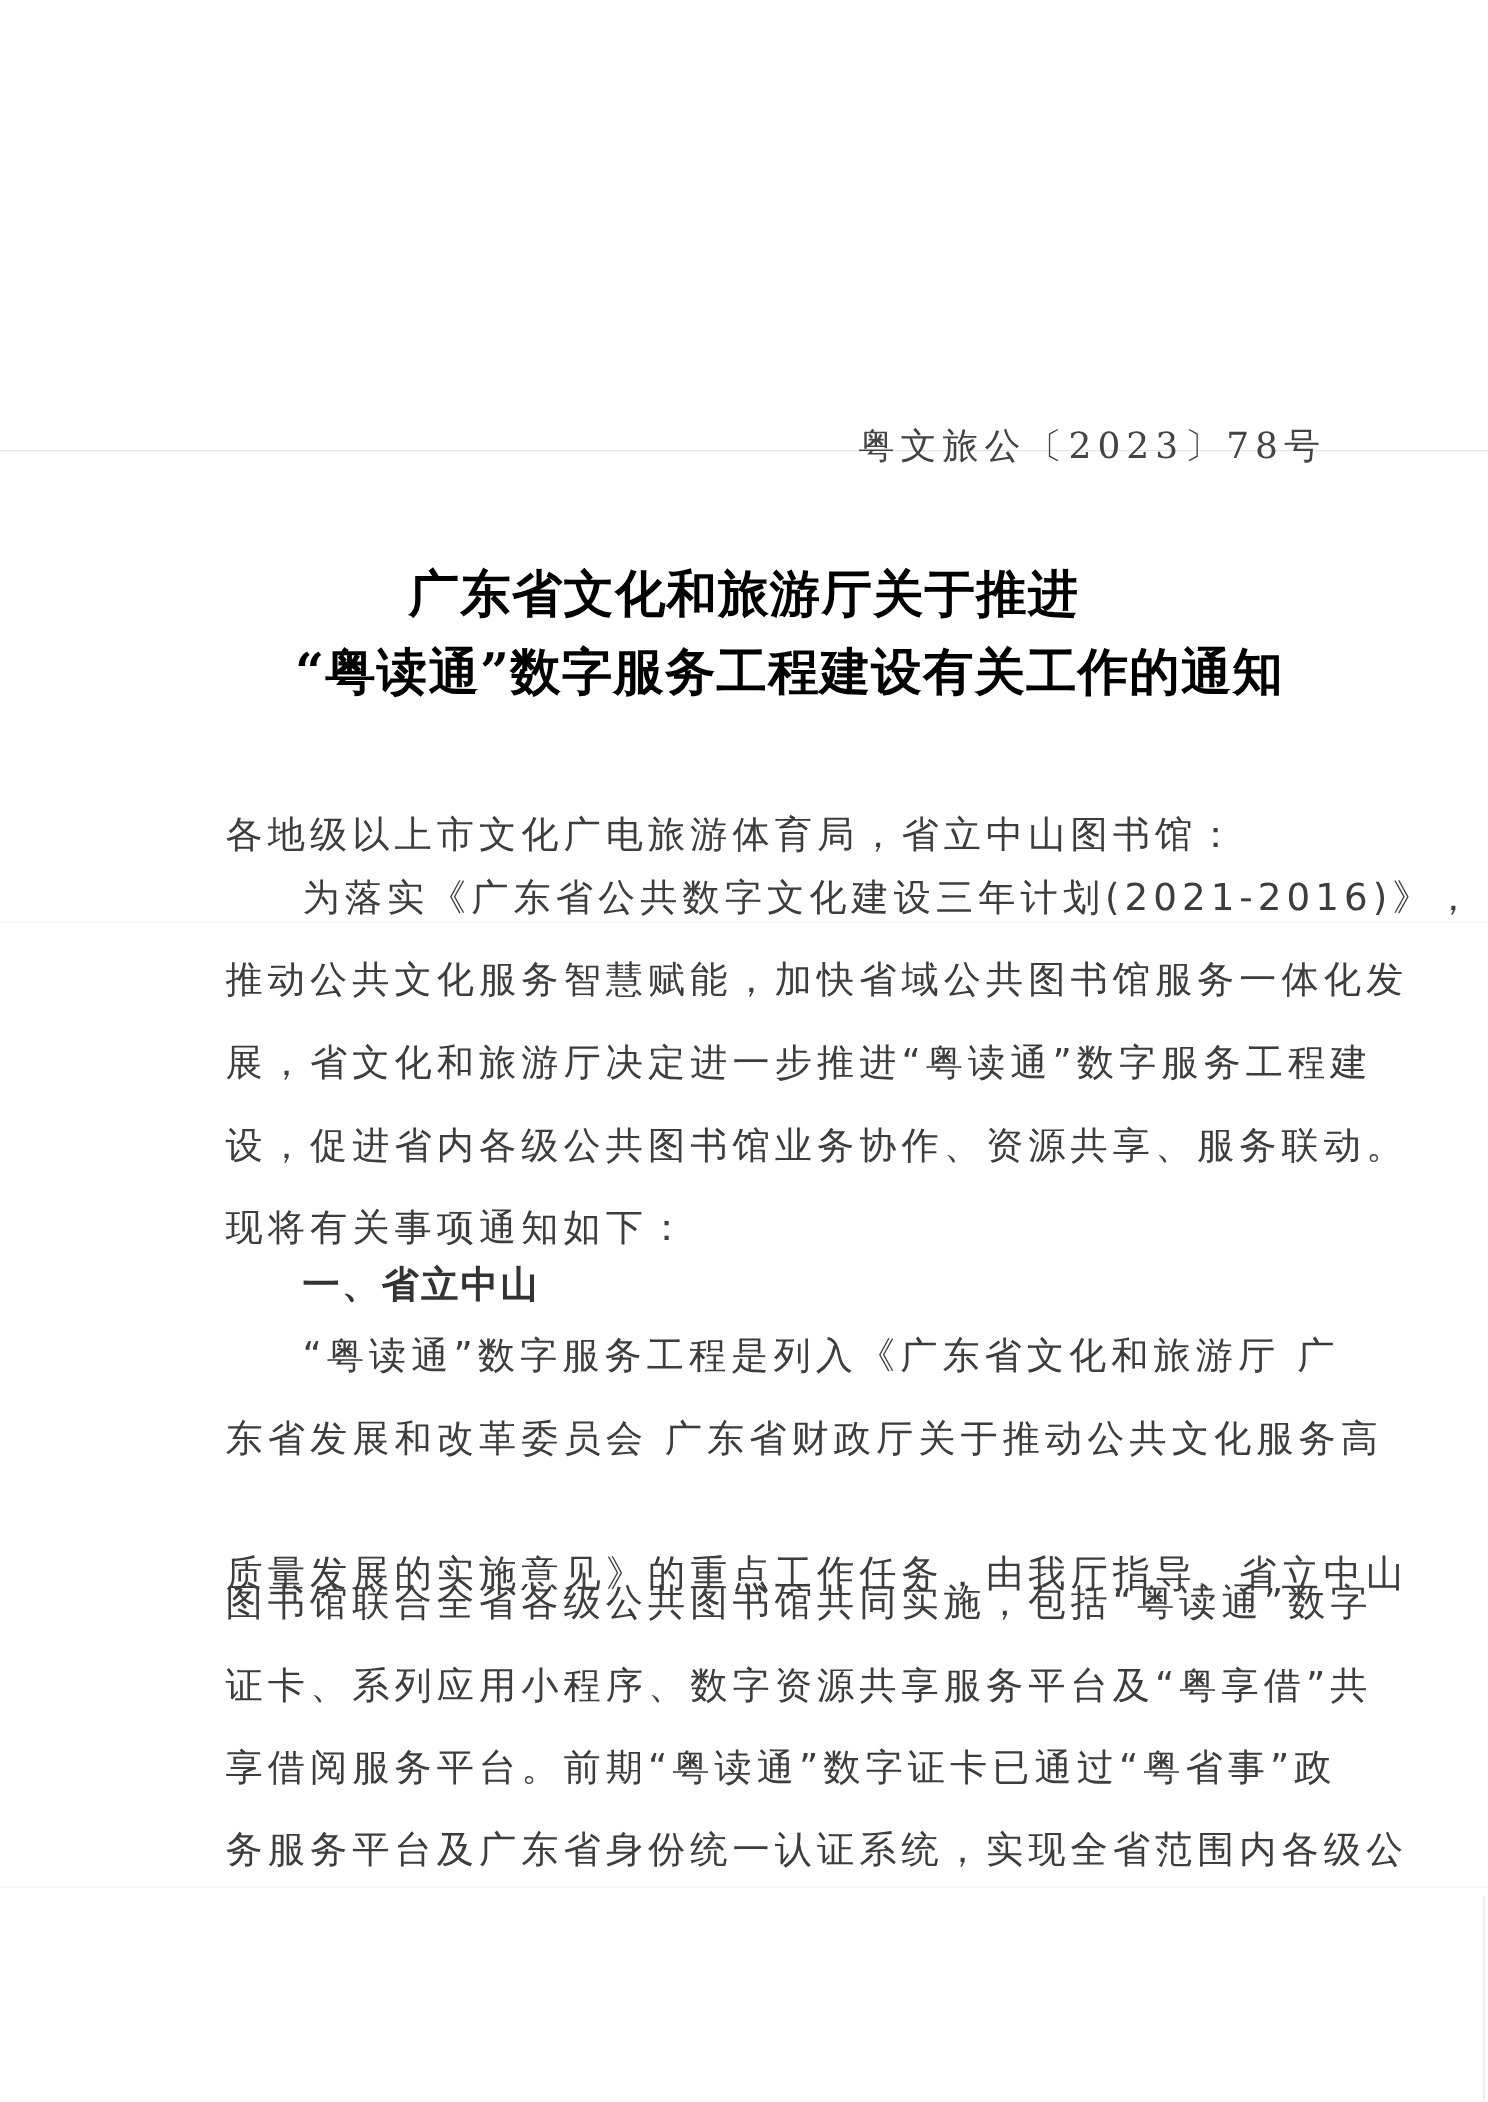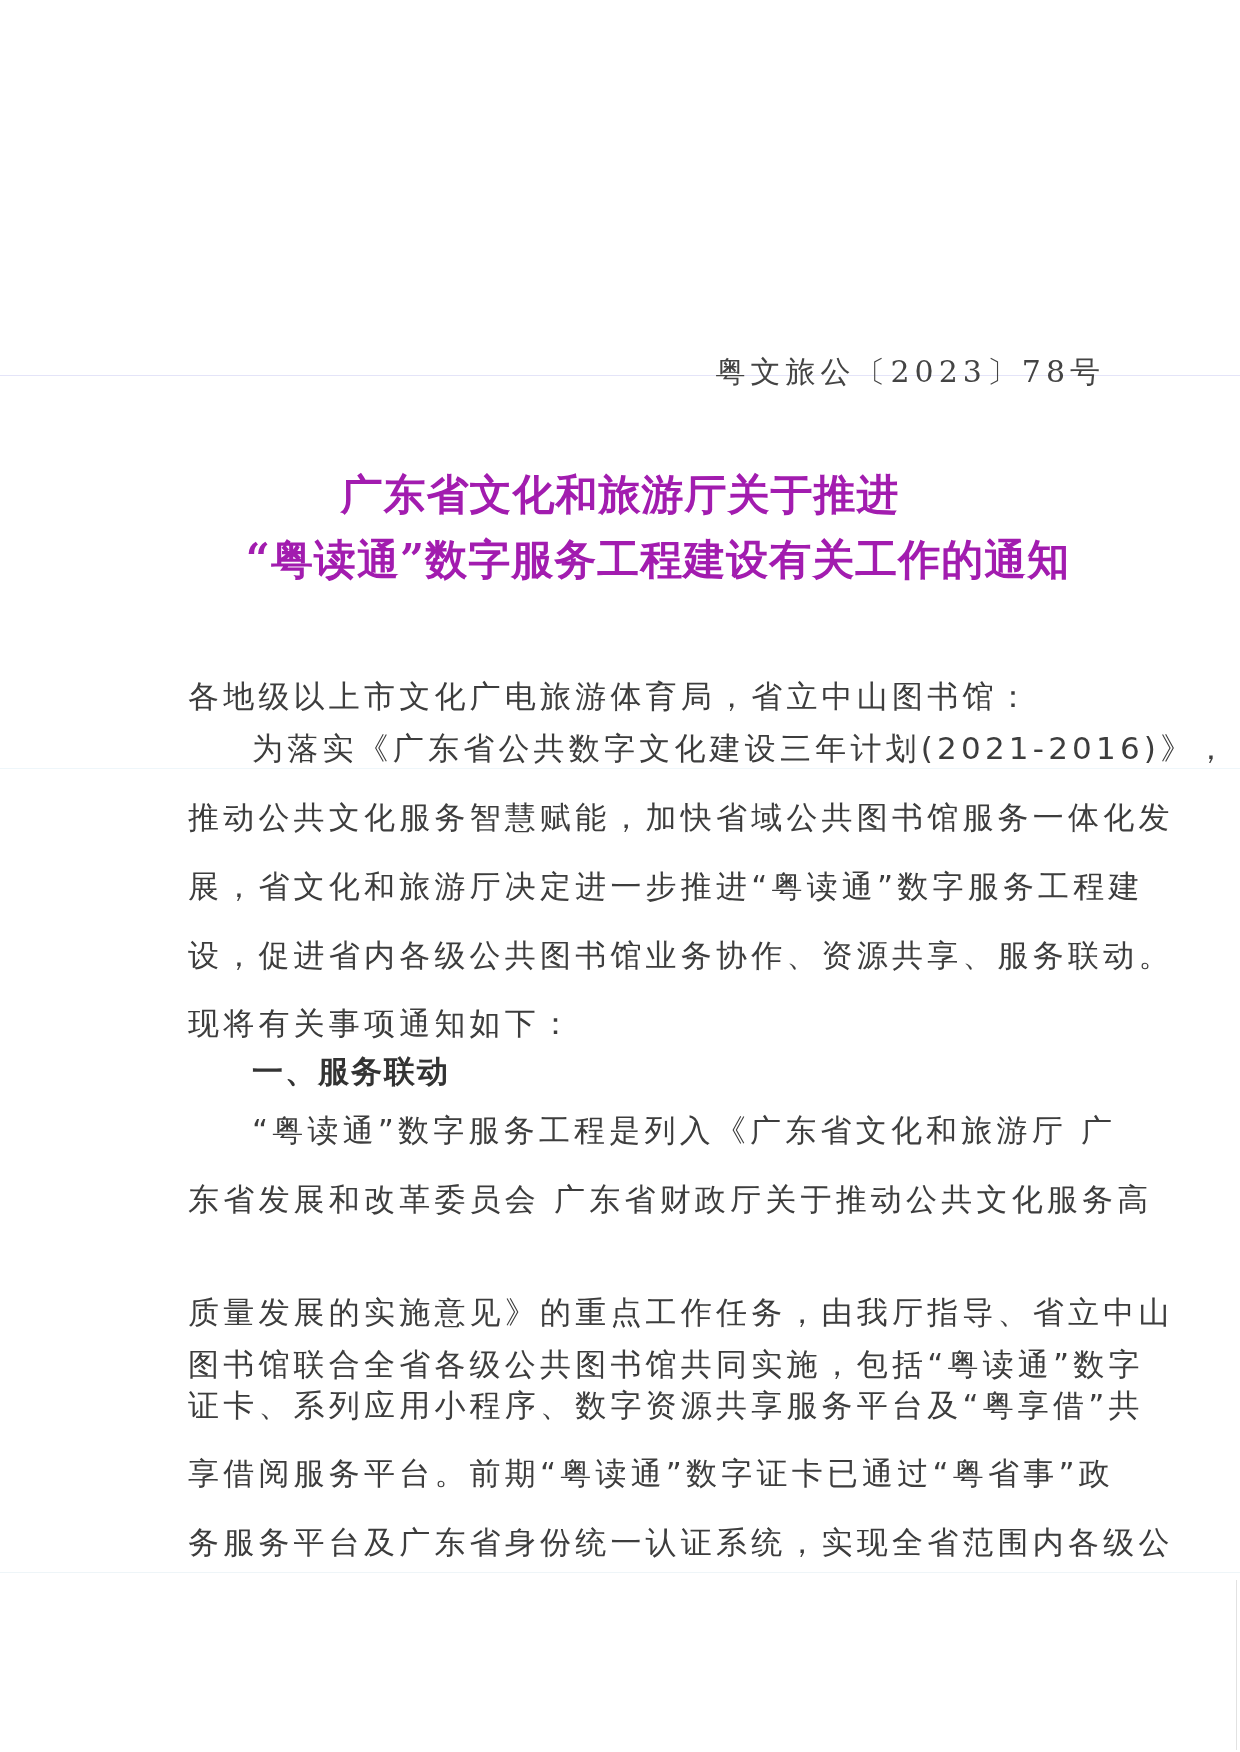--- a/index.html
+++ b/index.html
@@ -10,21 +10,21 @@
   .page { position: absolute; left: 0; top: 0; width: 1240px; height: 1752px; }
   .scan-edge { position: absolute; right: 3px; top: 1580px; width: 1px; height: 170px; background: #e2e2e2; }
   .faint-line { position: absolute; left: 0; width: 1240px; height: 1px; }
   .doc-number {
     position: absolute; right: 135px; top: 352px;
     font-size: 30px; letter-spacing: 5px; color: #444;
     font-family: "DejaVu Serif", serif;
   }
   .title {
     position: absolute; left: 0; width: 1240px; text-align: center;
-    font-family: "DejaVu Serif", serif; font-weight: bold; color: #a21caf;
+    font-family: "DejaVu Serif", serif; font-weight: bold; color: #000000;
     font-size: 42px; letter-spacing: 1px;
   }
   .t1 { top: 467px; }
   .t2 { top: 532px; left: 38px; }
   .line {
     position: absolute; left: 188px; width: 920px;
     font-size: 31px; letter-spacing: 4.2px; white-space: nowrap;
     font-family: "DejaVu Sans", sans-serif; color: #3d3d3d;
     line-height: 40px;
   }
@@ -46,22 +46,22 @@
   <div class="title t2">“粤读通”数字服务工程建设有关工作的通知</div>
 
   <div class="line" style="top:660px;margin-top:16px;">各地级以上市文化广电旅游体育局，省立中山图书馆：</div>
 
   <div class="line indent" style="top:728px;">为落实《广东省公共数字文化建设三年计划(2021-2016)》，</div>
   <div class="line" style="top:797px;">推动公共文化服务智慧赋能，加快省域公共图书馆服务一体化发</div>
   <div class="line" style="top:866px;">展，省文化和旅游厅决定进一步推进“粤读通”数字服务工程建</div>
   <div class="line" style="top:935px;">设，促进省内各级公共图书馆业务协作、资源共享、服务联动。</div>
   <div class="line" style="top:1003px;">现将有关事项通知如下：</div>
 
-  <div class="line indent heading" style="top:1051px;">一、服务联动</div>
+  <div class="line indent heading" style="top:1051px;">一、省立中山</div>
 
   <div class="line" style="top:1179px;">东省发展和改革委员会 广东省财政厅关于推动公共文化服务高</div>
   <div class="line indent" style="top:1110px;">“粤读通”数字服务工程是列入《广东省文化和旅游厅 广</div>
   <div class="line" style="top:1248px;margin-top:44px;">质量发展的实施意见》的重点工作任务，由我厅指导、省立中山</div>
-  <div class="line" style="top:1344px;">图书馆联合全省各级公共图书馆共同实施，包括“粤读通”数字</div>
+  <div class="line" style="top:1316px;">图书馆联合全省各级公共图书馆共同实施，包括“粤读通”数字</div>
   <div class="line" style="top:1385px;">证卡、系列应用小程序、数字资源共享服务平台及“粤享借”共</div>
   <div class="line" style="top:1453px;">享借阅服务平台。前期“粤读通”数字证卡已通过“粤省事”政</div>
   <div class="line" style="top:1522px;">务服务平台及广东省身份统一认证系统，实现全省范围内各级公</div>
 </div>
 
 </body></html>

